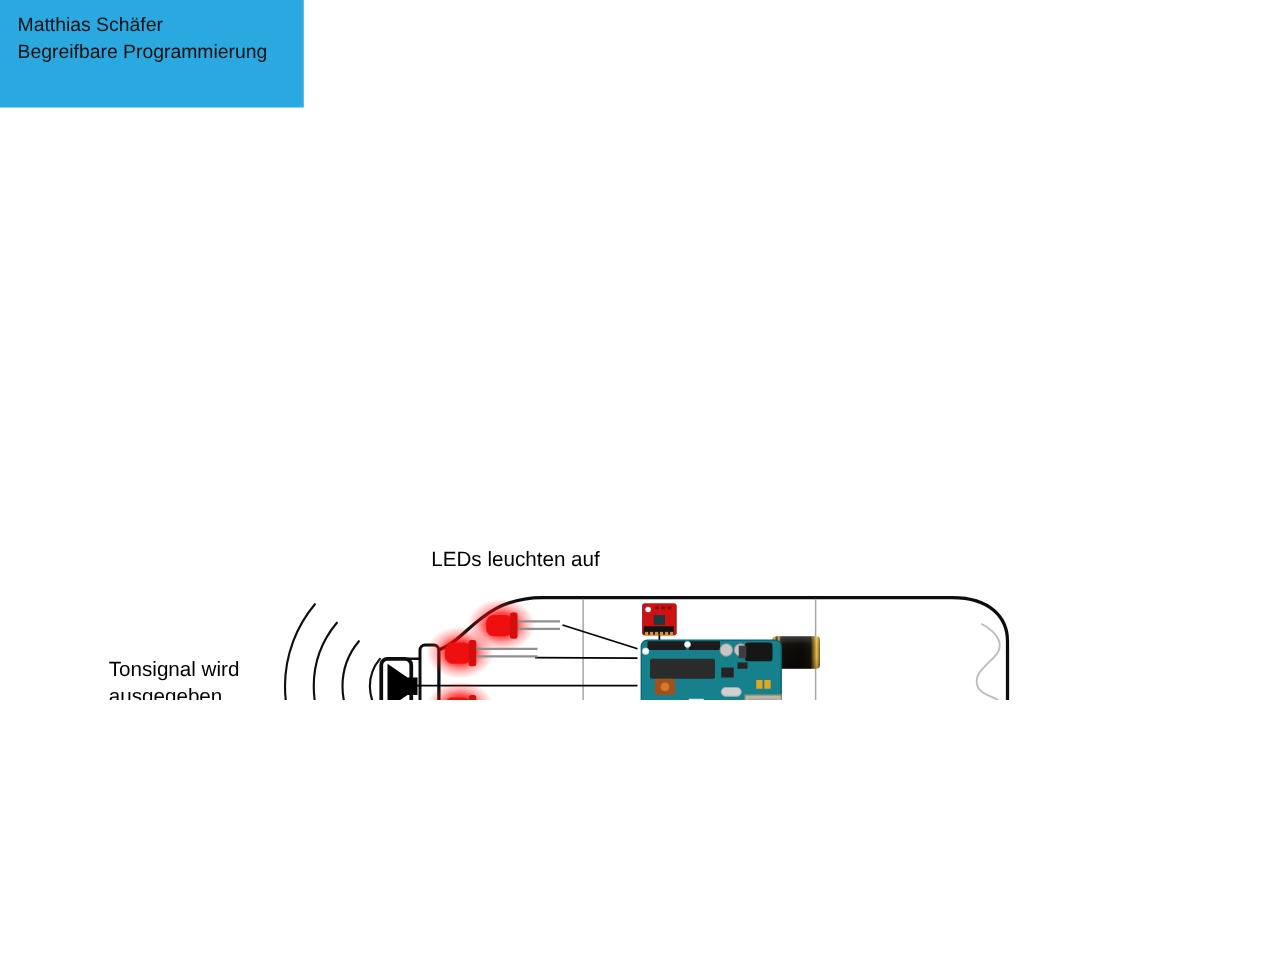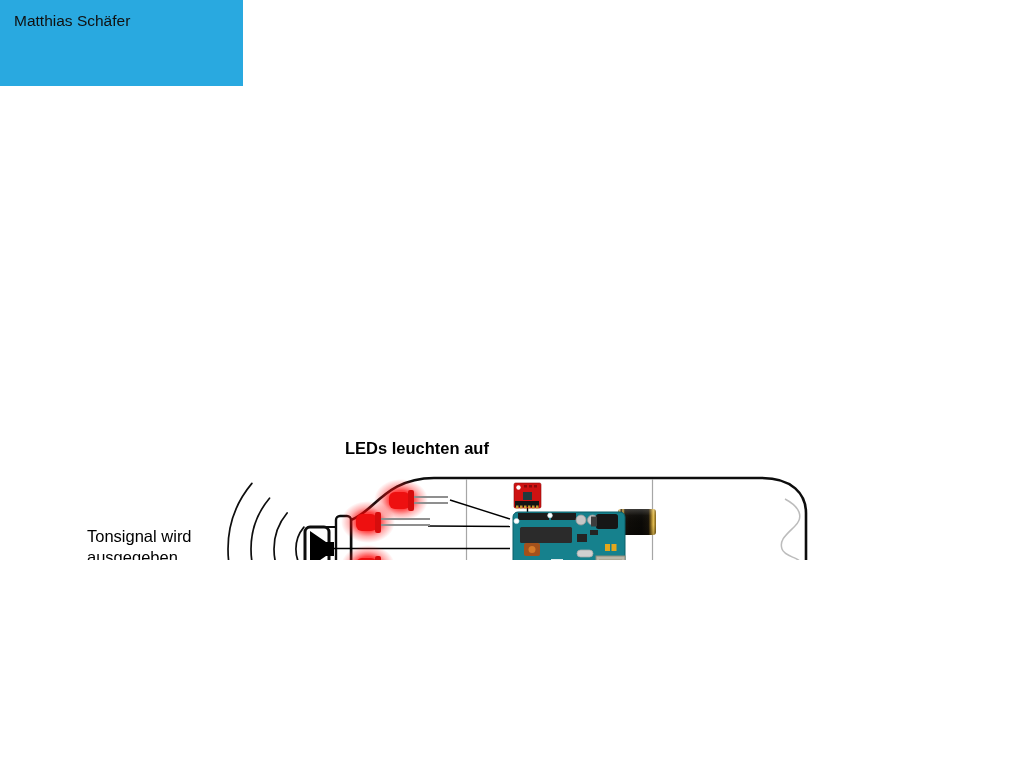--- a/index.html
+++ b/index.html
@@ -2,31 +2,32 @@
 <html><head>
 <meta charset="utf-8">
 <style>
   html,body{margin:0;padding:0;background:#ffffff;}
   .page{position:relative;width:1024px;height:560px;background:#ffffff;overflow:hidden;
         font-family:"Liberation Sans",sans-serif;}
   .header{position:absolute;left:0;top:0;width:243px;height:86px;background:#29A9E0;
           color:#101010;box-sizing:border-box;padding:11px 0 0 14px;
           font-size:15.5px;line-height:20.5px;font-weight:400;}
   .label{position:absolute;color:#000;font-size:16.5px;line-height:21px;white-space:nowrap;}
-  .label-leds{left:345px;top:438px;font-weight:bold;}
+  .label-leds{left:345px;top:438px;}
   .label-sound{left:87px;top:526px;}
   .diagram-svg{position:absolute;left:0;top:0;}
 </style>
 </head>
 <body>
 
 <div class="page">
 
   <div class="header">
     <div>Matthias Schäfer</div>
+    <div>Begreifbare Programmierung</div>
   </div>
 
   <div class="label label-leds">LEDs leuchten auf</div>
 
   <div class="label label-sound">
     <div>Tonsignal wird</div>
     <div>ausgegeben</div>
   </div>
 
   <svg class="diagram-svg" width="1024" height="768" viewBox="0 0 1024 768">

